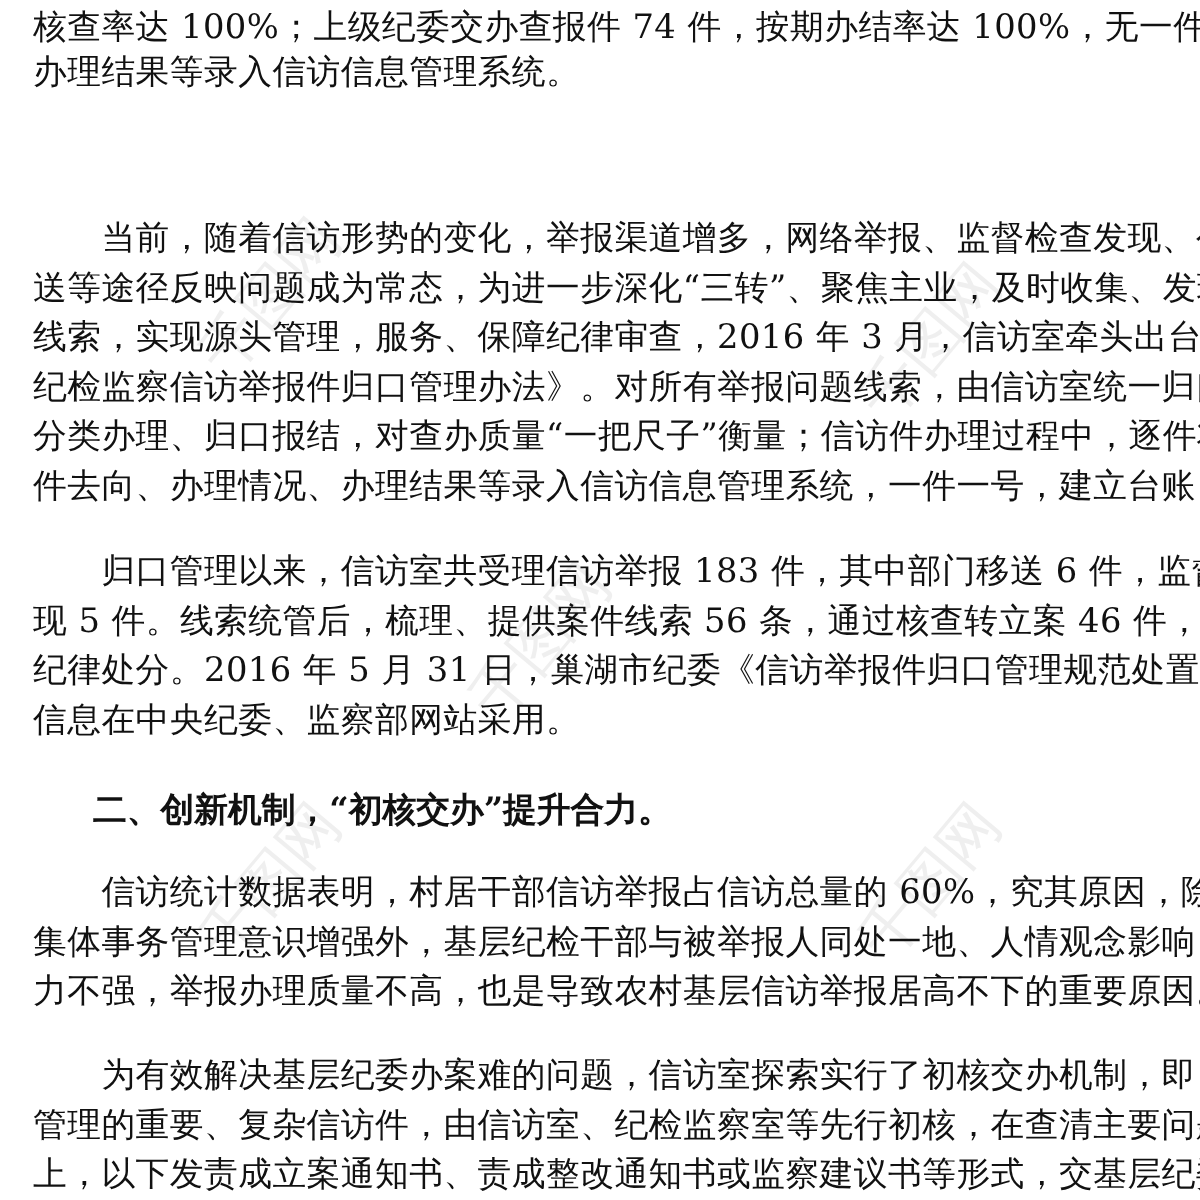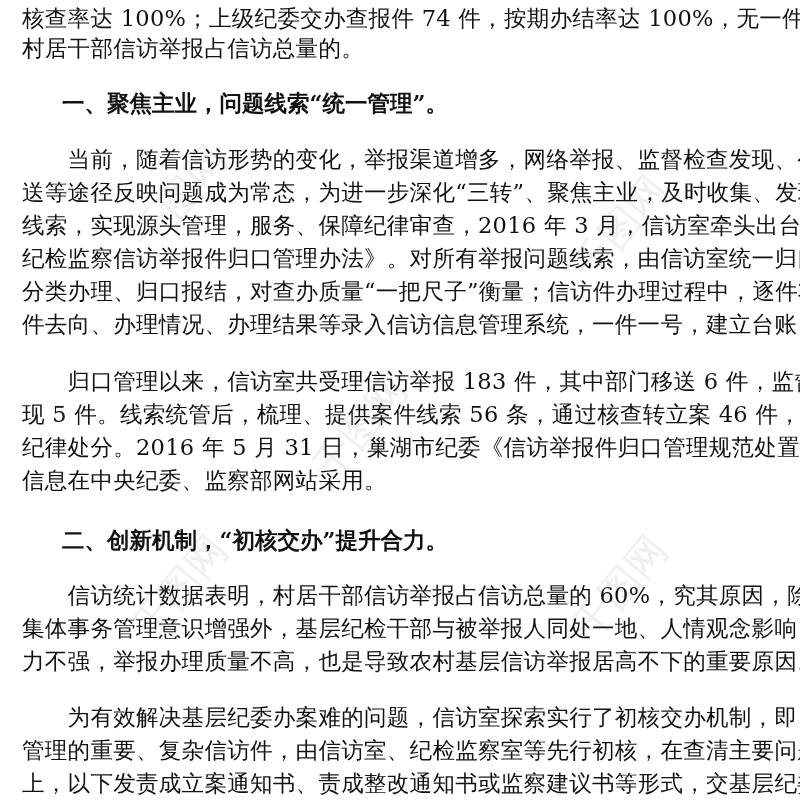--- a/index.html
+++ b/index.html
@@ -18,23 +18,22 @@
 <body>
 
 <div class="page">
   <div class="watermark" style="left:120px;top:170px;">千图网</div>
   <div class="watermark" style="left:560px;top:200px;">千图网</div>
   <div class="watermark" style="left:120px;top:560px;">千图网</div>
   <div class="watermark" style="left:560px;top:560px;">千图网</div>
   <div class="watermark" style="left:300px;top:400px;">千图网</div>
 
   <div class="line" style="top:3px;">核查率达 100%；上级纪委交办查报件 74 件，按期办结率达 100%，无一件超期不结，无</div>
-  <div class="line last" style="top:33px;">村居干部信访举报占信访总量的。</div>
+  <div class="line last" style="top:33px;">办理结果等录入信访信息管理系统。</div>
 
-  <div class="heading" style="top:88px;">一、聚焦主业，问题线索“统一管理”。</div>
 
   <div class="line" style="top:144px;">　　当前，随着信访形势的变化，举报渠道增多，网络举报、监督检查发现、公检法移</div>
   <div class="line" style="top:177px;">送等途径反映问题成为常态，为进一步深化“三转”、聚焦主业，及时收集、发现问题</div>
   <div class="line" style="top:210px;">线索，实现源头管理，服务、保障纪律审查，2016 年 3 月，信访室牵头出台了《巢湖市</div>
   <div class="line" style="top:243px;">纪检监察信访举报件归口管理办法》。对所有举报问题线索，由信访室统一归口受理、</div>
   <div class="line" style="top:276px;">分类办理、归口报结，对查办质量“一把尺子”衡量；信访件办理过程中，逐件将信访</div>
   <div class="line" style="top:309px;">件去向、办理情况、办理结果等录入信访信息管理系统，一件一号，建立台账，做到“运</div>
 
   <div class="line" style="top:360px;margin-top:0;top:366px;">　　归口管理以来，信访室共受理信访举报 183 件，其中部门移送 6 件，监督检查中发</div>
   <div class="line" style="top:399px;">现 5 件。线索统管后，梳理、提供案件线索 56 条，通过核查转立案 46 件，给予 46 人</div>

